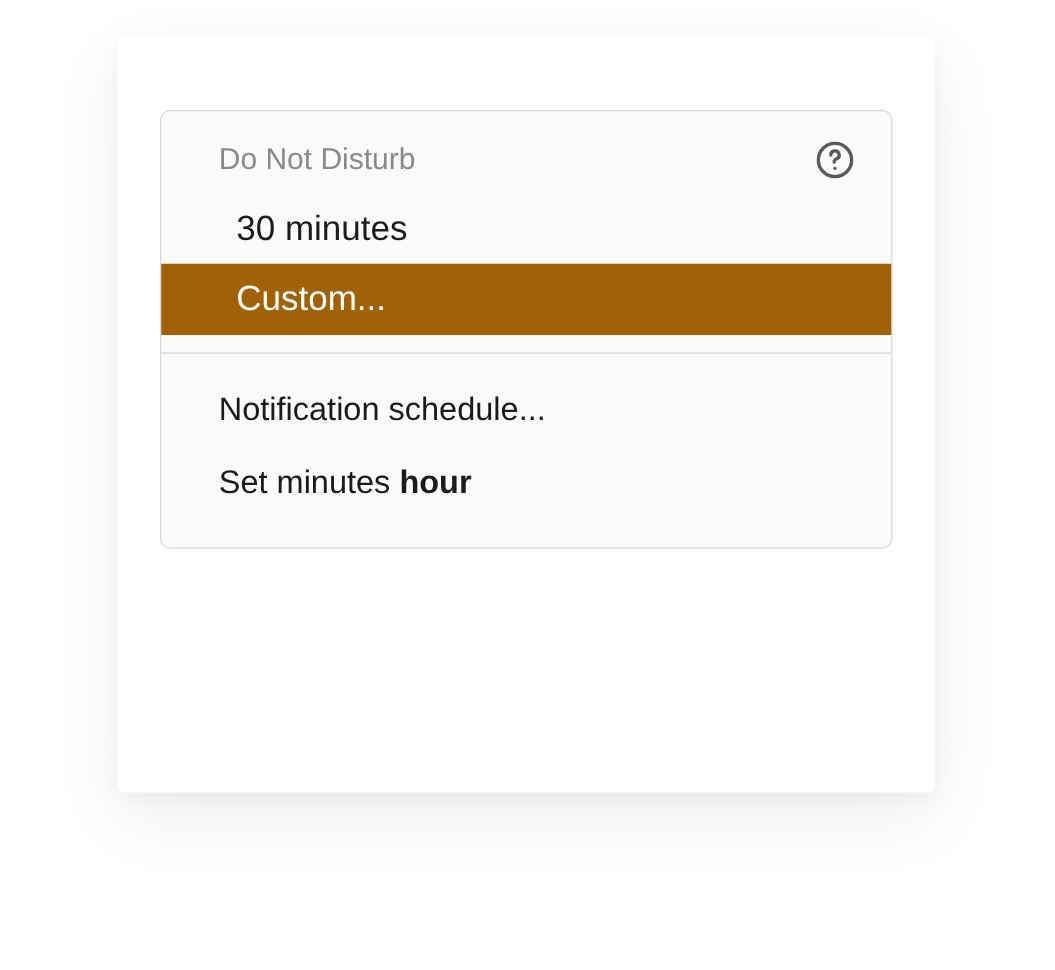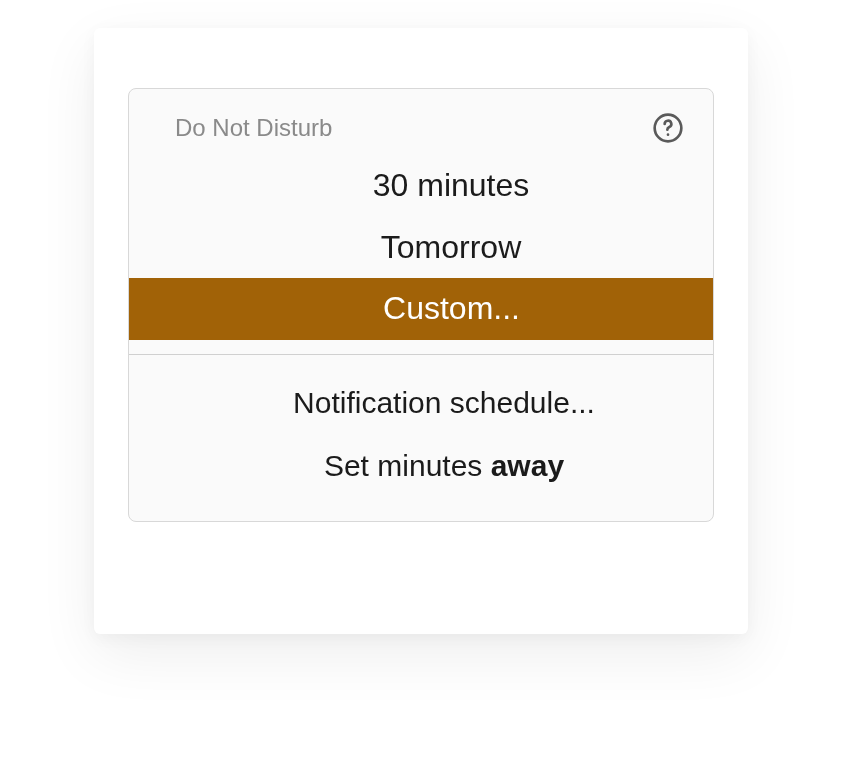--- a/index.html
+++ b/index.html
@@ -28,21 +28,20 @@
   .menu {
     position: absolute;
     top: 60px;
     left: 34px;
     width: 586px;
     background: #fafafa;
     border: 1px solid #d8d8d8;
     border-radius: 8px;
     box-sizing: border-box;
     overflow: hidden;
-    text-align: center;
   }
   .menu-header {
     display: flex;
     align-items: center;
     justify-content: space-between;
     padding: 22px 28px 4px 46px;
   }
   .menu-title {
     font-size: 24px;
     color: #8a8a8a;
@@ -55,21 +54,21 @@
     align-items: center;
     justify-content: center;
     color: #5a5a5a;
     cursor: pointer;
   }
   .help svg { display:block; }
   .dnd-list {
     padding-top: 6px;
   }
   .item {
-    font-size: 32px;
+    font-size: 28px;
     color: #1b1b1b;
     padding: 10px 0 10px 60px;
     line-height: 1.3;
     cursor: pointer;
   }
   .item.selected {
     background: #a16207;
     color: #ffffff;
     margin-left: -1px;
     margin-right: -1px;
@@ -77,21 +76,21 @@
   }
   .divider {
     border: none;
     border-top: 1px solid #d0d0d0;
     margin: 14px 0 0 0;
   }
   .secondary {
     padding: 16px 0 24px 0;
   }
   .sec-item {
-    font-size: 30px;
+    font-size: 26px;
     color: #1b1b1b;
     padding: 12px 0 12px 46px;
     line-height: 1.3;
     cursor: pointer;
   }
   .sec-item strong {
     font-weight: 700;
   }
 </style>
 </head>
@@ -107,28 +106,27 @@
           <svg width="32" height="32" viewBox="0 0 24 24" fill="none" stroke="currentColor" stroke-width="2" stroke-linecap="round" stroke-linejoin="round">
             <circle cx="12" cy="12" r="10"></circle>
             <path d="M9.5 9a2.5 2.5 0 1 1 3.5 2.3c-.9.4-1.5 1-1.5 2"></path>
             <circle cx="12" cy="17" r="1" fill="currentColor" stroke="none"></circle>
           </svg>
         </div>
       </div>
 
       <div class="dnd-list">
         <div class="item">30 minutes</div>
-        <div class="item">Tomorrow</div>
         <div class="item selected">Custom...</div>
       </div>
 
       <hr class="divider">
 
       <div class="secondary">
         <div class="sec-item">Notification schedule...</div>
         <div class="sec-item">
-          <span>Set minutes </span><strong>away</strong>
+          <span>Set minutes </span><strong>hour</strong>
         </div>
       </div>
 
     </div>
   </div>
 </div>
 
 </body></html>

